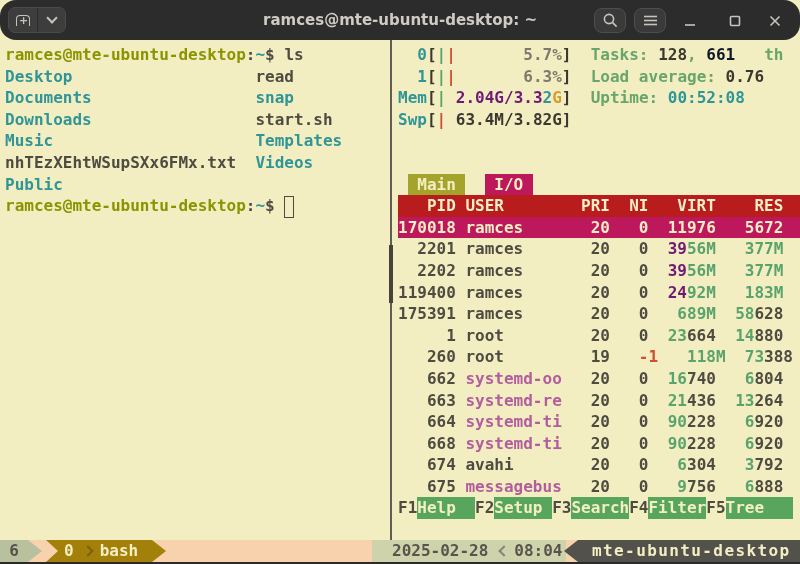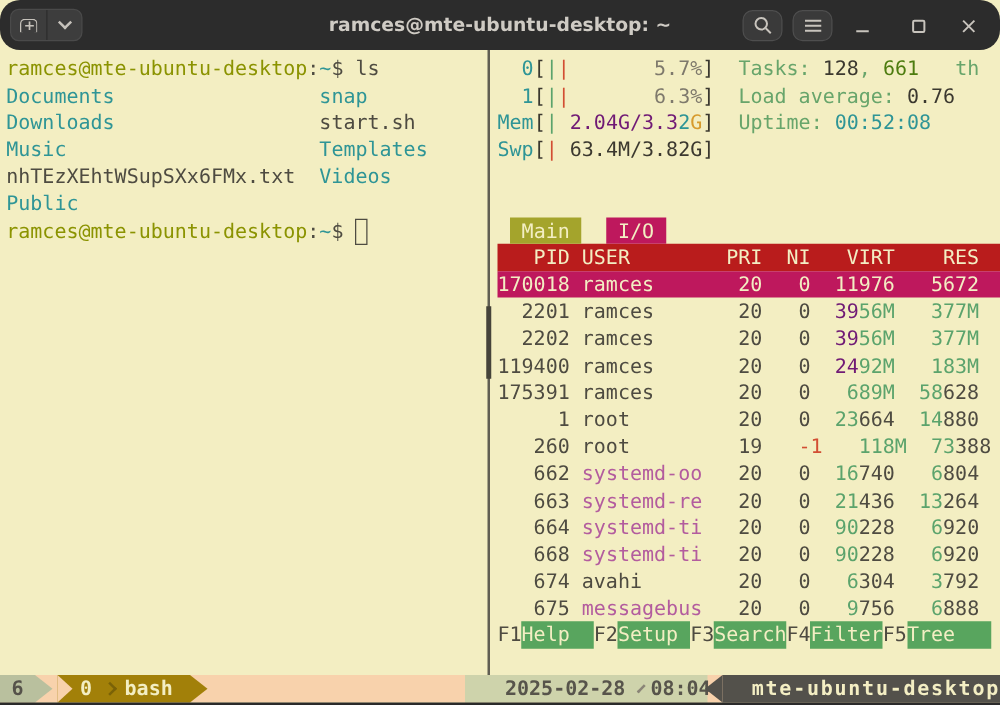--- a/index.html
+++ b/index.html
@@ -21,34 +21,34 @@
                     font-family:"DejaVu Sans", sans-serif; font-weight:bold; line-height:11px; }
   .chev-down { width:8px; height:8px; border-right:2px solid #c6c2bb; border-bottom:2px solid #c6c2bb;
                transform:rotate(45deg); margin-top:-4px; }
   .round-btn { position:absolute; top:8px; width:32px; height:25px; background:#3a3a3a; border:1px solid #4e4e4e;
                border-radius:8px; display:flex; align-items:center; justify-content:center; }
   .plain-btn { position:absolute; top:8px; width:26px; height:25px; display:flex; align-items:center; justify-content:center; }
   .win-glyph { stroke:#c8c4bd; fill:none; stroke-width:1.6; }
 
   
   .terminal { position:absolute; top:40px; left:0; width:800px; height:500px; background:#f3eec2;
-              font-weight:normal; font-size:16px; overflow:hidden; }
+              font-weight:bold; font-size:16px; overflow:hidden; }
   .pane { position:absolute; top:0; height:500px; overflow:hidden; }
   .pane-left  { left:0; width:391px; padding:4px 0 0 5px; }
   .pane-right { left:394px; width:406px; padding:4px 0 0 4px; }
   .divider { position:absolute; top:0; left:390px; width:2px; height:500px; background:#605e53; }
   .scroll-thumb { position:absolute; top:205px; left:389px; width:4px; height:58px; background:#45433a; }
   .t-line { height:21.6px; line-height:21.6px; white-space:pre; }
   .t-line span { display:inline-block; height:21.6px; vertical-align:top; }
 
   
   .te  { color:#2f9596; }
   .ol  { color:#701a75; }
   .olp { color:#8b9301; }
-  .olb { color:#4d7c0f; }
+  .olb { color:#0f172a; }
   .dk  { color:#4e4b41; }
   .dkb { color:#3b382f; }
   .gy  { color:#7e796c; }
   .gr  { color:#5ba36c; }
   .grl { color:#68a56b; }
   .mg  { color:#b35c9e; }
   .rd  { color:#d24e33; }
   .or  { color:#d79b2d; }
   .cr  { color:#f3eec3; }
   
@@ -64,26 +64,26 @@
                font-size:16px; font-weight:bold; line-height:22px; }
   .seg { position:absolute; top:0; height:22px; white-space:pre; }
   .tri { position:absolute; top:0; width:0; height:0; border-top:11px solid transparent; border-bottom:11px solid transparent; }
   .seg-session { left:0; width:28px; background:#b9c09e; color:#55524a; text-align:center; }
   .arr-session { left:28px; border-left:14px solid #b9c09e; }
   .seg-window { left:46px; width:106px; background:#a28009; color:#f3eec3; display:flex; align-items:center; }
   .arr-into-window { left:46px; border-left:12px solid #f8d2ac; }
   .arr-window { left:152px; border-left:14px solid #a28009; }
   .chev-r { width:8px; height:8px; border-right:2.5px solid #7a6207; border-top:2.5px solid #7a6207;
             transform:rotate(45deg); margin:0 8px 0 10px; }
-  .seg-datetime { left:372px; width:194px; background:#ced3ab; color:#57544b; display:flex; align-items:center;padding-left:12px; }
+  .seg-datetime { left:372px; width:194px; background:#ced3ab; color:#57544b; display:flex; align-items:center; }
   .arr-into-datetime { left:372px; border-left:13px solid #f8d2ac; }
   .chev-l { width:8px; height:8px; border-left:2px solid #8a8577; border-bottom:2px solid #8a8577;
             transform:rotate(45deg); margin:0 6px 0 12px; }
   .arr-host { left:564px; border-right:14px solid #53514b; }
-  .seg-host { left:578px; width:222px; background:#53514b; color:#f3eec3; padding-left:14px; letter-spacing:1.4px;text-align:right; }
+  .seg-host { left:578px; width:222px; background:#53514b; color:#f3eec3; padding-left:14px; letter-spacing:1.4px; }
   .bottom-strip { position:absolute; top:562px; left:0; width:800px; height:2px; background:#2a2a2a; }
 </style>
 </head>
 <body>
 
 <div class="window">
 
   <div class="titlebar">
     <div class="btn-group">
       <div class="btn-cell">
@@ -121,20 +121,21 @@
       <svg width="12" height="12" viewBox="0 0 12 12">
         <line class="win-glyph" x1="1.5" y1="1.5" x2="10.5" y2="10.5"></line>
         <line class="win-glyph" x1="10.5" y1="1.5" x2="1.5" y2="10.5"></line>
       </svg>
     </div>
   </div>
 
   <div class="terminal">
     <div class="pane pane-left" id="pane-left">
         <div class="t-line"><span class="olp">ramces@mte-ubuntu-desktop</span><span class="dk">:</span><span class="te">~</span><span class="dk">$ </span><span class="dk">ls</span></div>
+        <div class="t-line"><span class="te">Desktop</span><span>                   </span><span class="dk">read</span></div>
         <div class="t-line"><span class="te">Documents</span><span>                 </span><span class="te">snap</span></div>
         <div class="t-line"><span class="te">Downloads</span><span>                 </span><span class="dk">start.sh</span></div>
         <div class="t-line"><span class="te">Music</span><span>                     </span><span class="te">Templates</span></div>
         <div class="t-line"><span class="dk">nhTEzXEhtWSupSXx6FMx.txt</span><span>  </span><span class="te">Videos</span></div>
         <div class="t-line"><span class="te">Public</span></div>
         <div class="t-line"><span class="olp">ramces@mte-ubuntu-desktop</span><span class="dk">:</span><span class="te">~</span><span class="dk">$ </span><span class="cur"> </span></div>
       </div>
     <div class="divider"></div>
     <div class="scroll-thumb"></div>
     <div class="pane pane-right" id="pane-right">

